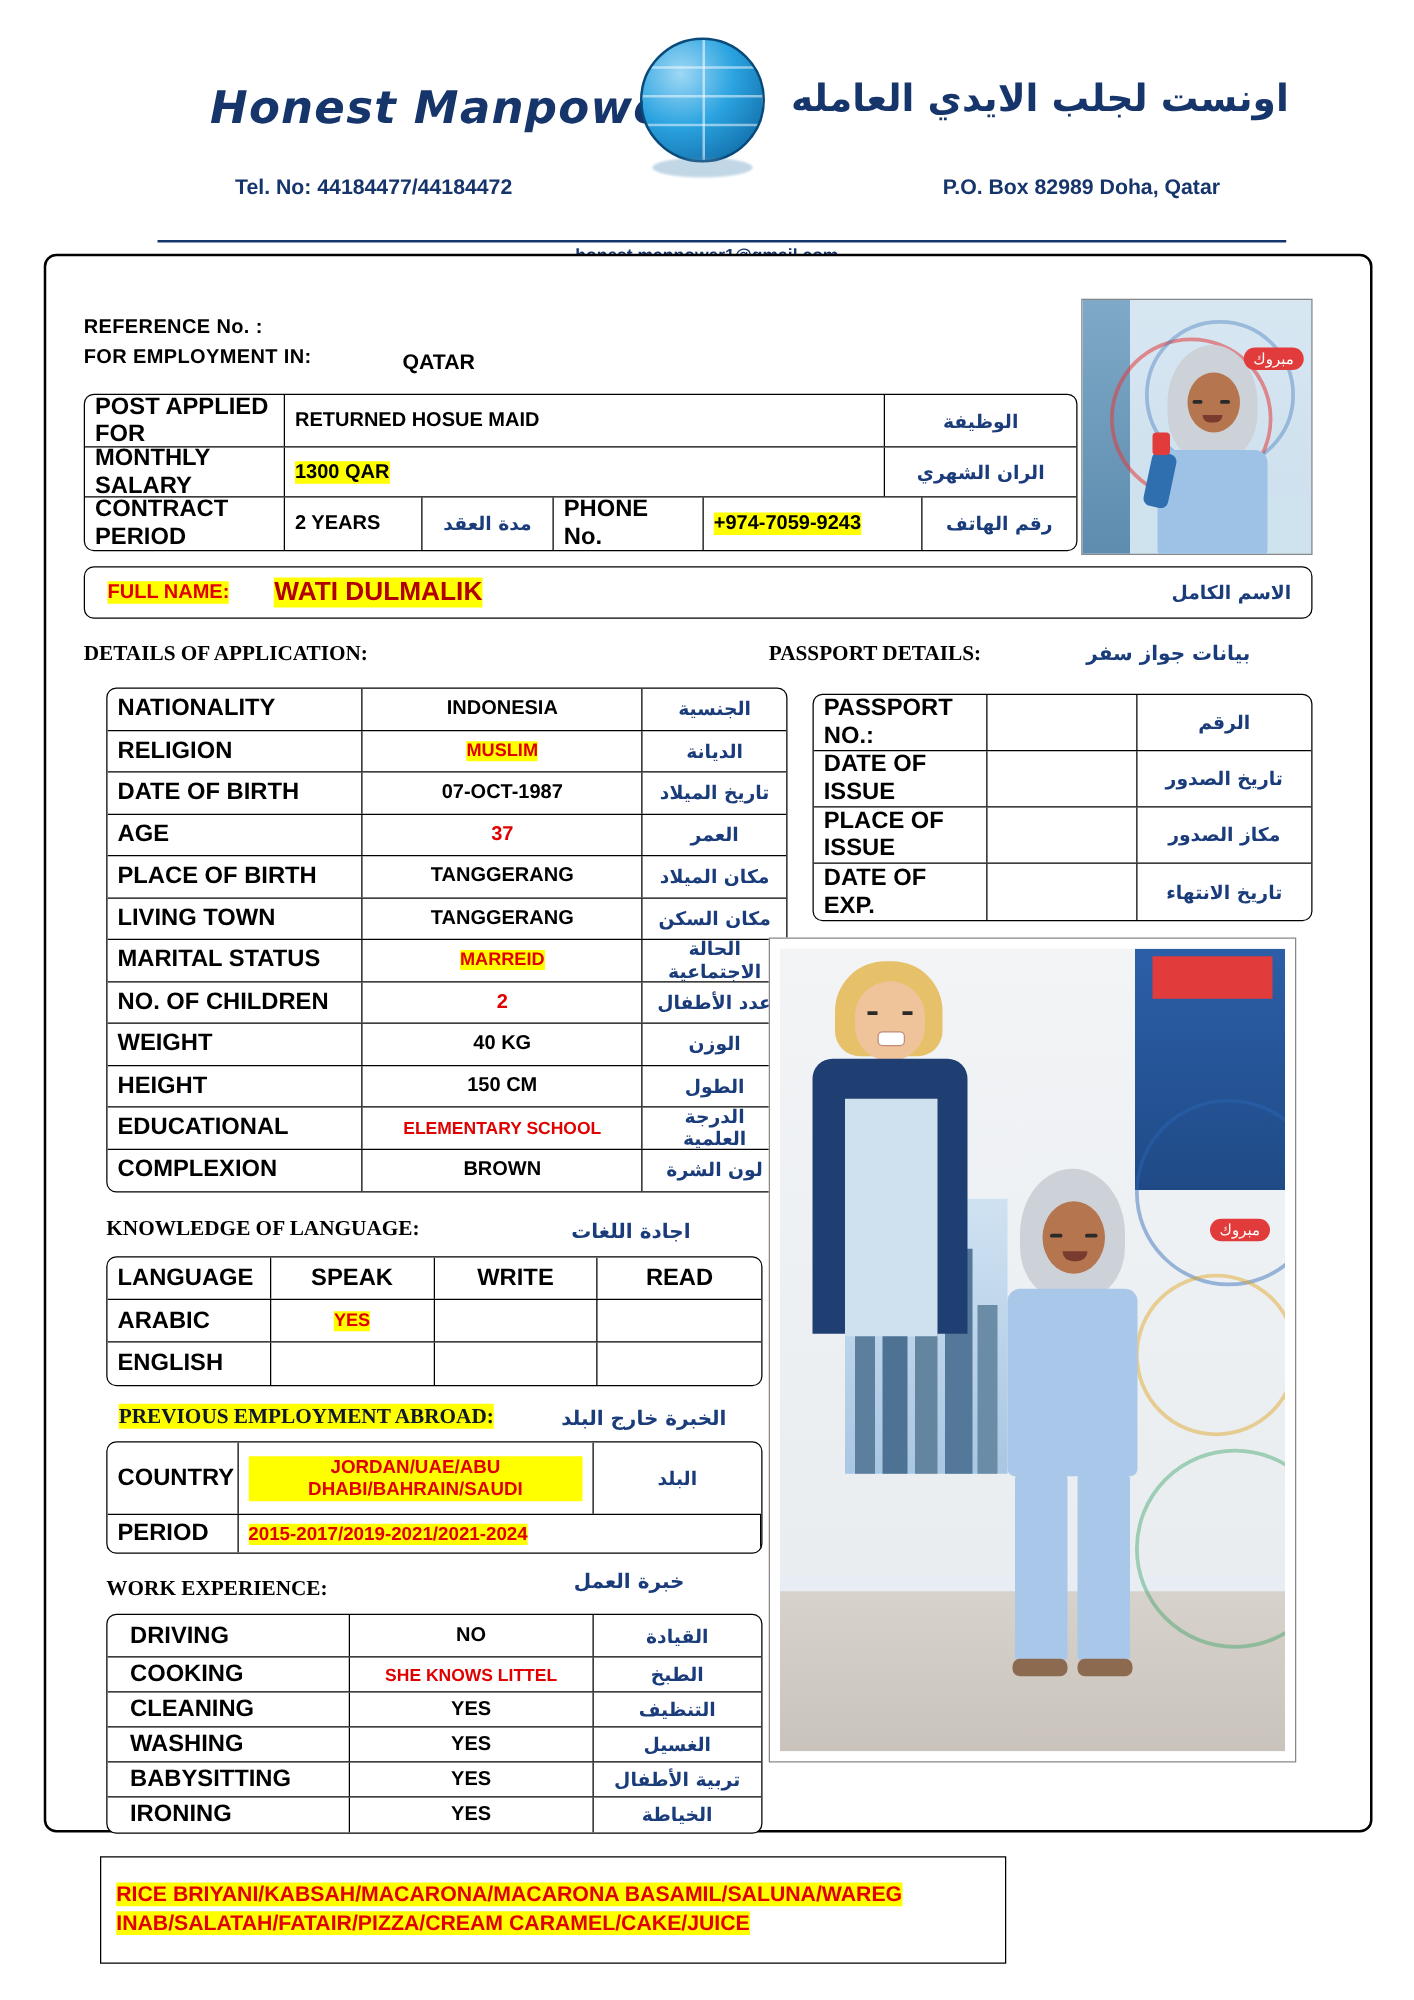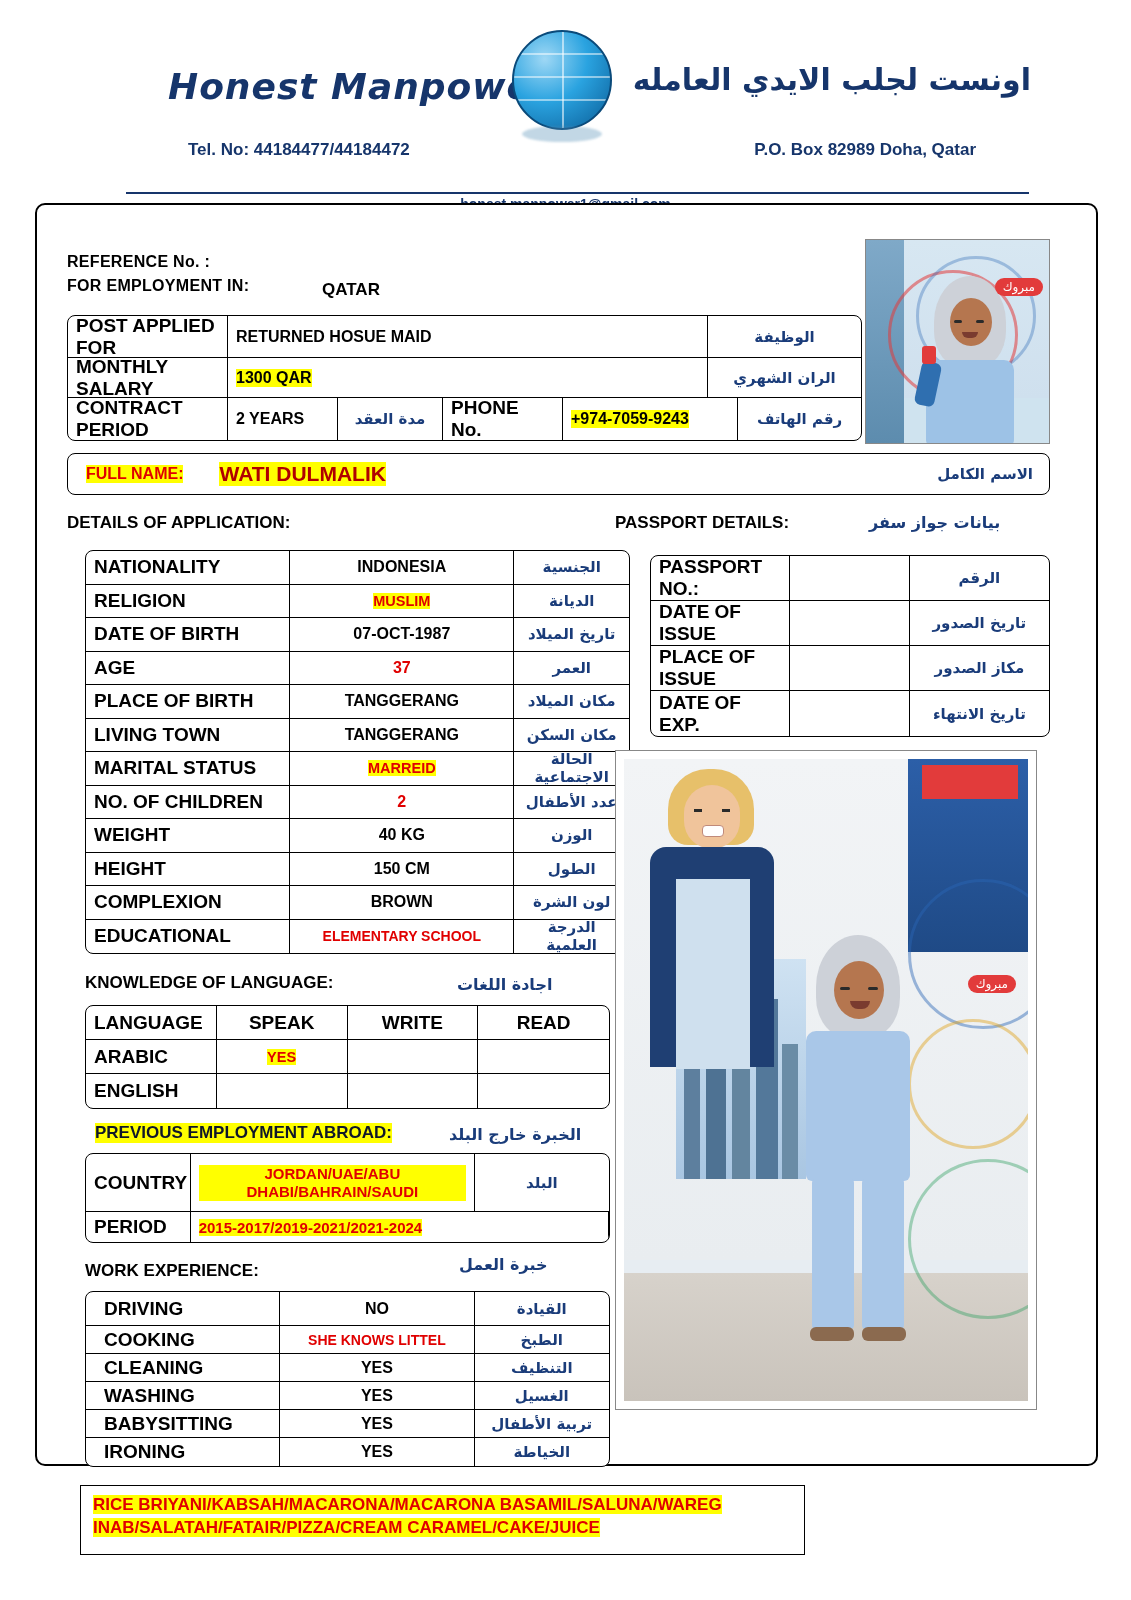--- a/index.html
+++ b/index.html
@@ -84,21 +84,21 @@
   
   #post-table { left:30px; top:110px; width:795px; }
   #post-table .r1 { height:40px; }
 
   
   #fullname-bar {
     position:absolute; left:30px; top:248px; width:983px; height:42px;
     border:1px solid #000; border-radius:8px; display:flex; align-items:center;
   }
 
-  .section-title { position:absolute; font-size:17px; font-weight:bold; }
+  .section-title { position:absolute; font-size:17px; font-weight:bold;font-family:Liberation Serif, serif; }
   .section-ar { position:absolute; direction:rtl; font-family:"DejaVu Sans", sans-serif; color:#1a3c7a; font-weight:bold; font-size:16px; }
 
   #details-table { left:48px; top:345px; width:545px; }
   #details-table .row { height:33.5px; }
   #details-table .c1 { width:205px; }
   #details-table .c2 { width:225px; }
   #details-table .c3 { width:115px; }
 
   #passport-table { left:613px; top:350px; width:400px; }
   #passport-table .row { height:45px; }
@@ -117,21 +117,21 @@
 
   #work-table { left:48px; top:1062px; width:525px; }
   #work-table .row { height:28px; }
   #work-table .c1 { width:195px; }
   #work-table .c2 { width:195px; }
   #work-table .c3 { width:135px; }
 
   
   .bottom-box {
     position:absolute; left:80px; top:1485px; width:725px; min-height:70px;
-    border:1px solid #000; padding:8px 12px;
+    border:1px solid #000; padding:19px 12px;
   }
   .bottom-line { color:#e00000; font-weight:bold; font-size:17px; line-height:1.35; }
   .bottom-line .hl { background:#ffff00; }
 
   
   .ph-bg { position:absolute; inset:0; }
   .ph-wall { position:absolute; left:0; top:0; right:0; height:78%; background:linear-gradient(180deg,#eef2f4 0%,#e3e9ed 100%); }
   .ph-floor { position:absolute; left:0; bottom:0; right:0; height:22%; background:linear-gradient(180deg,#d7d2cb 0%,#c9c3bb 100%); }
   .ph-person { position:absolute; }
   .ph-head { border-radius:50%; background:#b87a52; }
@@ -281,28 +281,28 @@
         <div class="cell b c1 lbl">WEIGHT</div>
         <div class="cell b c2 center val">40 KG</div>
         <div class="cell c3 ar center">الوزن</div>
       </div>
       <div class="row">
         <div class="cell b c1 lbl">HEIGHT</div>
         <div class="cell b c2 center val">150 CM</div>
         <div class="cell c3 ar center">الطول</div>
       </div>
       <div class="row">
+        <div class="cell b c1 lbl">EDUCATIONAL</div>
+        <div class="cell b c2 center redb" style="font-size:14px;">ELEMENTARY SCHOOL</div>
+        <div class="cell c3 ar center">الدرجة العلمية</div>
+      </div>
+      <div class="row">
         <div class="cell b c1 lbl">COMPLEXION</div>
         <div class="cell b c2 center val">BROWN</div>
         <div class="cell c3 ar center">لون الشرة</div>
-      </div>
-      <div class="row">
-        <div class="cell b c1 lbl">EDUCATIONAL</div>
-        <div class="cell b c2 center redb" style="font-size:14px;">ELEMENTARY SCHOOL</div>
-        <div class="cell c3 ar center">الدرجة العلمية</div>
       </div>
     </div>
 
     <div class="tbl" id="passport-table">
       <div class="row">
         <div class="cell b c1 lbl">PASSPORT NO.:</div>
         <div class="cell b c2 center val"></div>
         <div class="cell c3 ar center">الرقم</div>
       </div>
       <div class="row">

